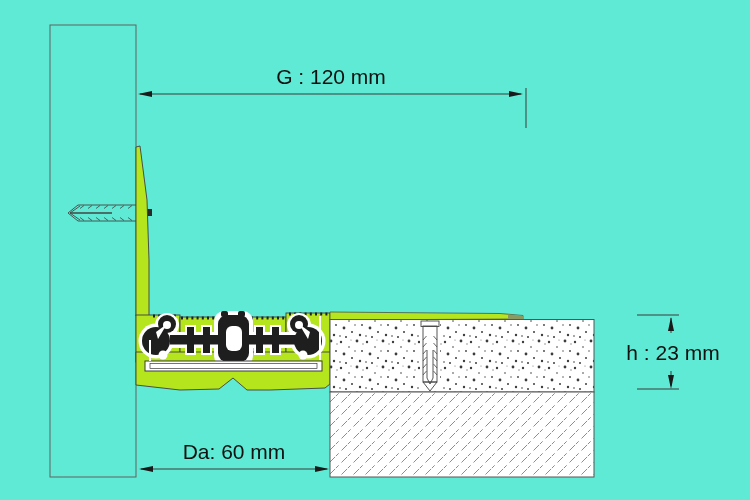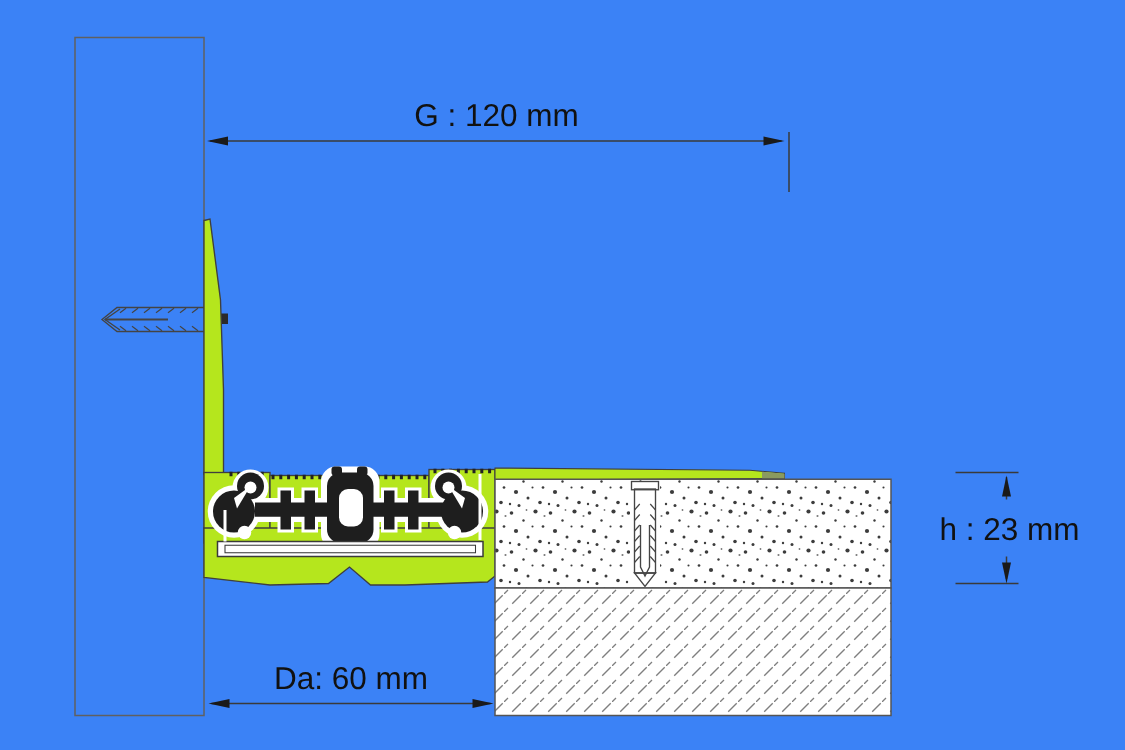--- a/index.html
+++ b/index.html
@@ -1,16 +1,16 @@
 <!DOCTYPE html>
 <html style="--green: #b5e61d; --dark: #1e1e1e; --tip: #8a9a60;"><head>
 <meta charset="utf-8">
 <style>
   html,body{margin:0;padding:0;background:#ffffff;}
-  .stage{position:relative;width:750px;height:500px;background:#3b82f6;overflow:hidden;
+  .stage{position:relative;width:750px;height:500px;background:#5eead4;overflow:hidden;
          font-family:"Liberation Sans",sans-serif;}
   svg{display:block;}
   text.dim{font-family:"Liberation Sans",sans-serif;font-size:21px;fill:#111;}
   .thin{stroke:#3a3a3a;stroke-width:1;fill:none;}
   .outl{stroke:#606060;stroke-width:1;fill:none;}
   .green{fill:var(--green,#b5e61d);stroke:#3f3f3f;stroke-width:0.9;}
   .dark{fill:var(--dark,#1e1e1e);stroke:none;}
   .halo{fill:#ffffff;stroke:none;}
   .plugline{stroke:#444;stroke-width:0.9;fill:none;}
 </style>

